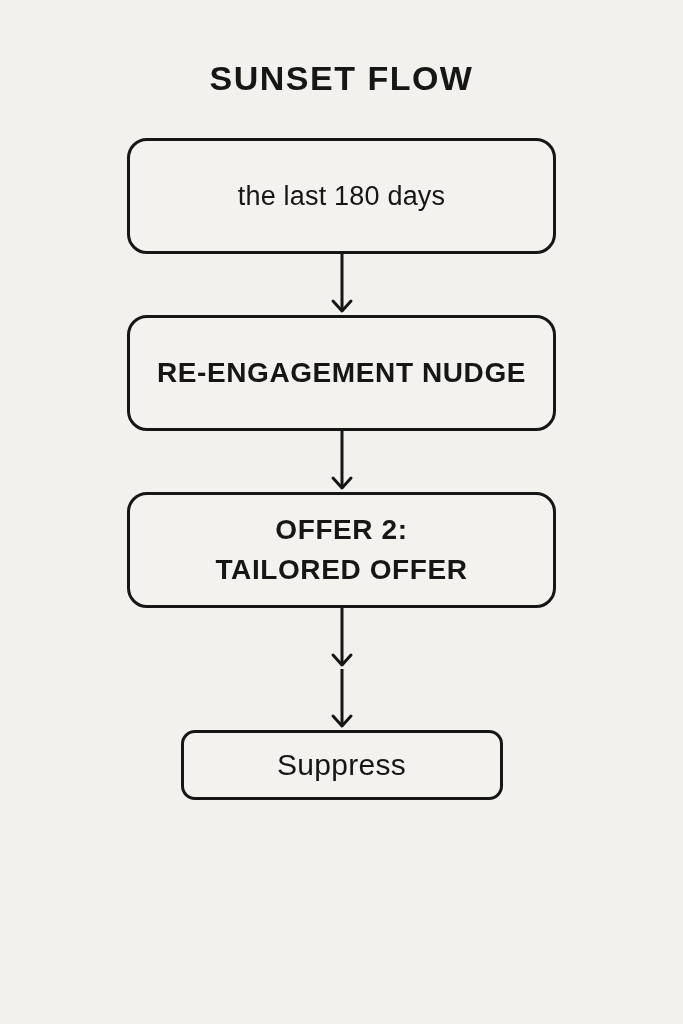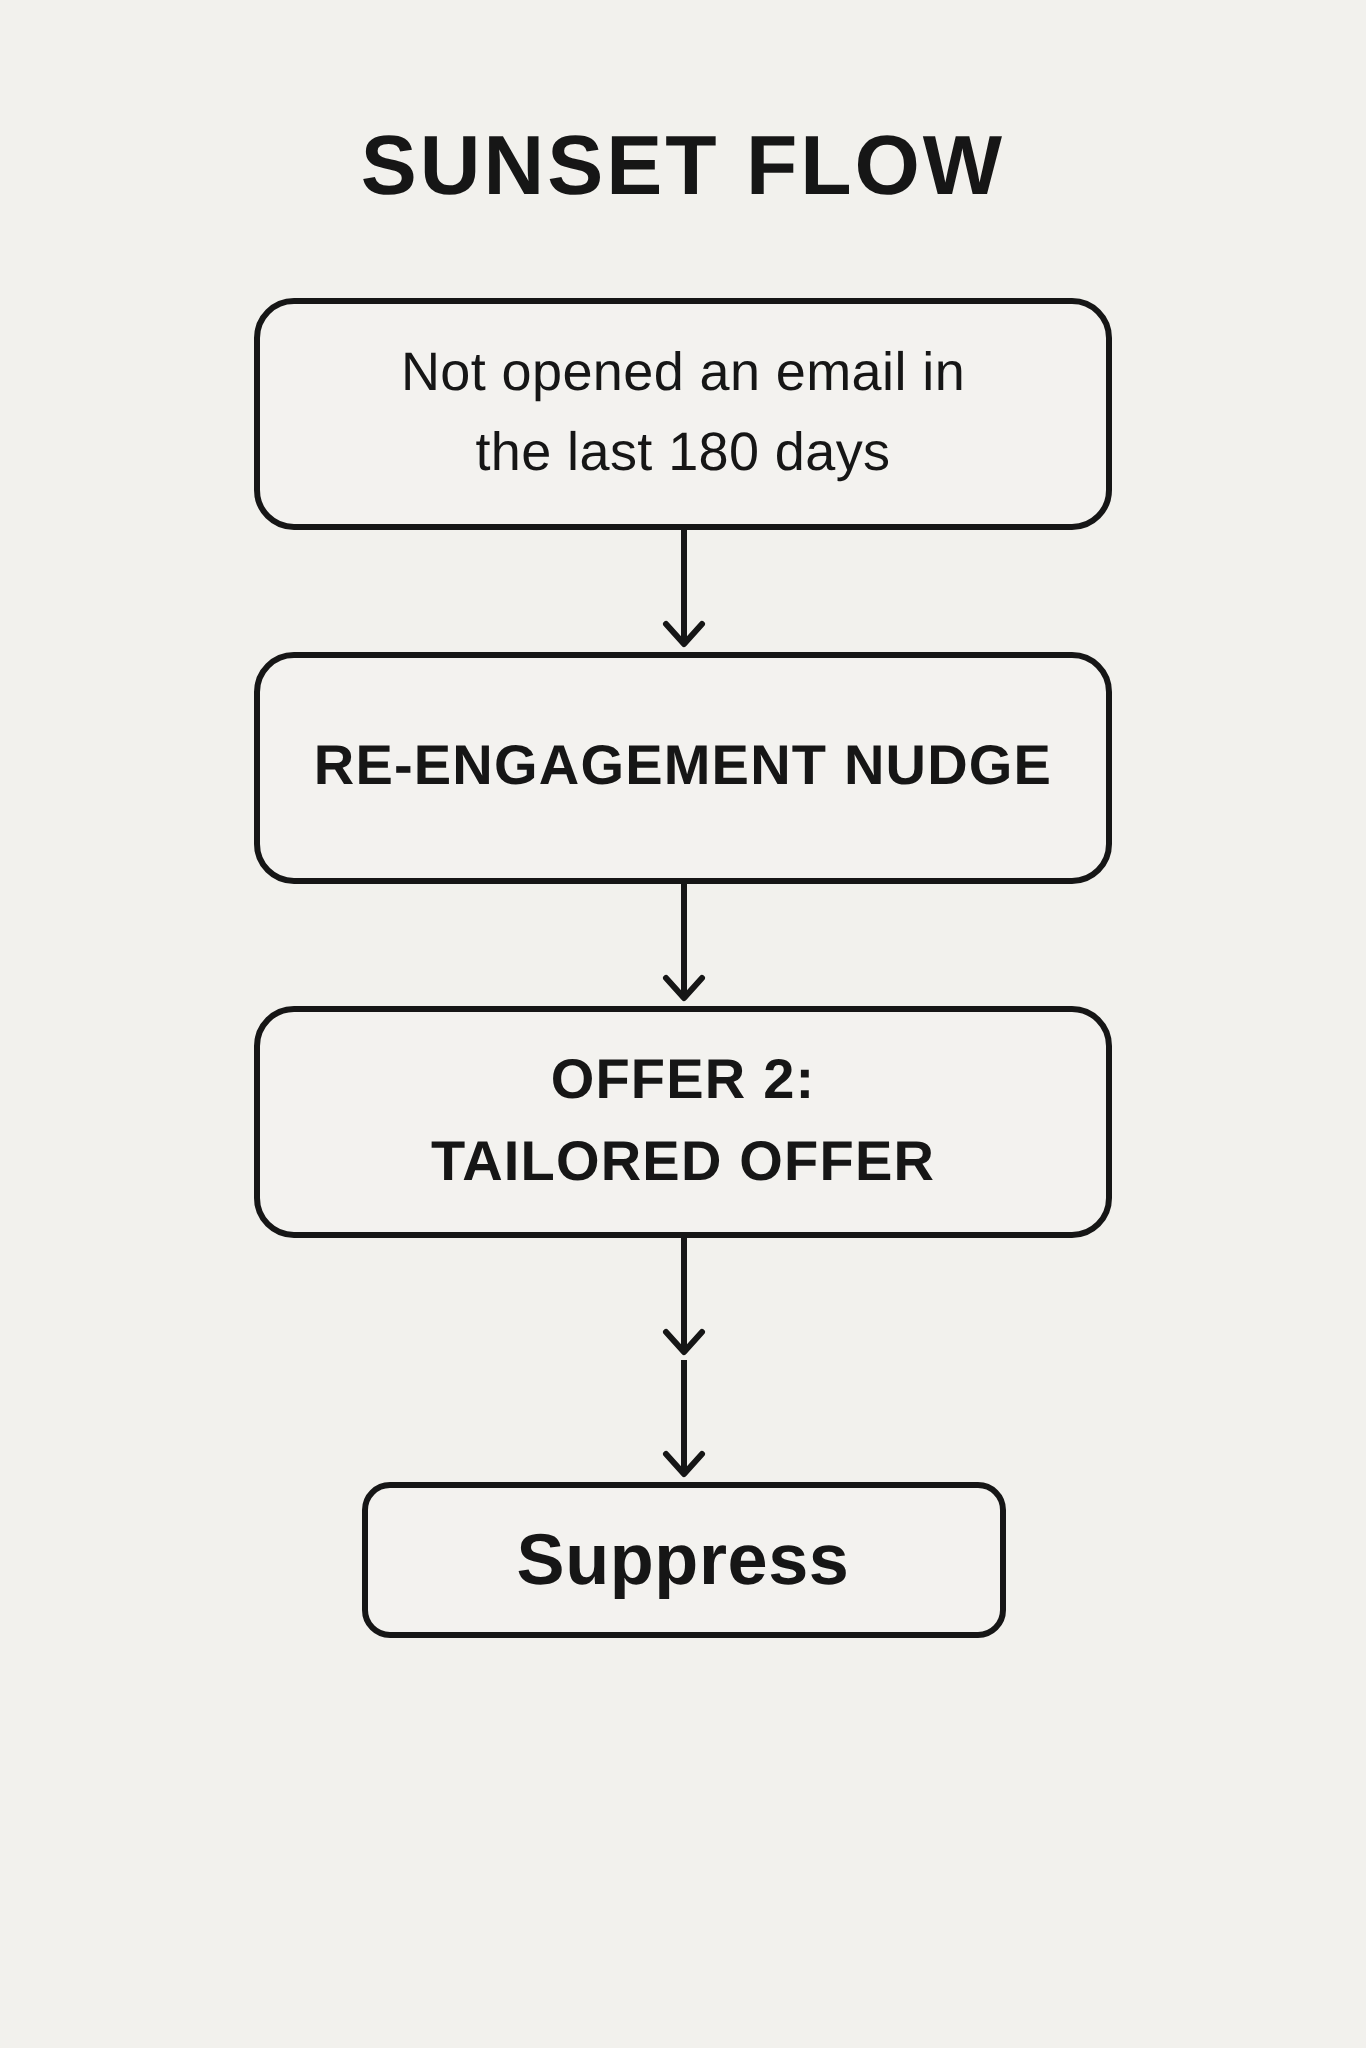--- a/index.html
+++ b/index.html
@@ -16,21 +16,21 @@
   .page {
     width: 683px;
     height: 1024px;
     display: flex;
     flex-direction: column;
     align-items: center;
   }
 
   .title {
     margin-top: 56px;
-    font-size: 42px;
+    font-size: 34px;
     font-weight: 800;
     letter-spacing: 1.5px;
     line-height: 1.3;
     color: #161616;
     white-space: nowrap;
   }
 
   .flow {
     margin-top: 38px;
     display: flex;
@@ -69,22 +69,22 @@
     letter-spacing: 0.6px;
   }
 
   .node.suppress {
     width: 322px;
     min-height: 68px;
     border-radius: 14px;
   }
 
   .node.suppress .line {
-    font-size: 36px;
-    font-weight: 700;
+    font-size: 30px;
+    font-weight: 400;
     letter-spacing: 0.3px;
   }
 
   .arrow {
     display: block;
     height: 61px;
     width: 30px;
   }
 
   .arrow svg {
@@ -104,21 +104,20 @@
 </head>
 <body>
 
 <div class="page">
 
   <h1 class="title">SUNSET FLOW</h1>
 
   <div class="flow">
 
     <div class="node trigger">
-      <span class="line">Not opened an email in</span>
       <span class="line">the last 180 days</span>
     </div>
 
     <span class="arrow">
       <svg viewBox="0 0 30 61" aria-hidden="true">
         <line x1="15" y1="0" x2="15" y2="56"></line>
         <polyline points="6,47 15,57 24,47"></polyline>
       </svg>
     </span>
 

